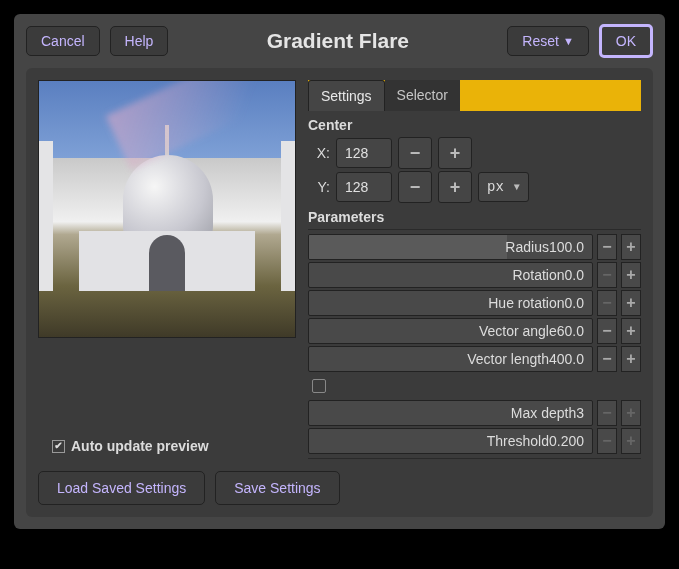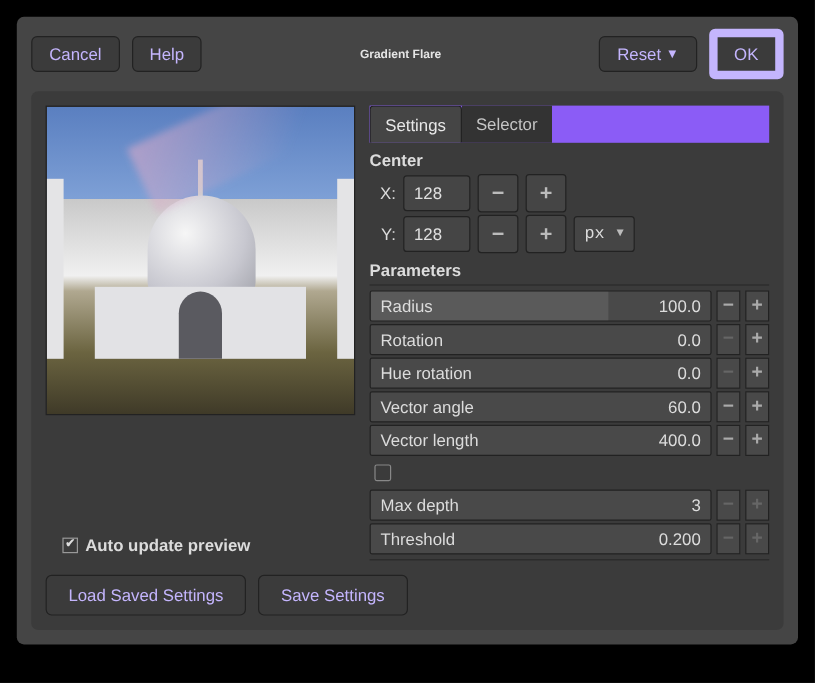--- a/index.html
+++ b/index.html
@@ -31,27 +31,27 @@
     color: #c4b5fd;
     border-radius: 5px;
     padding: 6px 14px;
     cursor: pointer;
     font-size: 14px;
     display: inline-flex;
     align-items: center;
     gap: 4px;
   }
   .btn.primary {
-    border: 7px solid #c4b5fd;
+    border: 3px solid #c4b5fd;
   }
   .title {
     flex: 1;
     text-align: center;
     font-weight: bold;
-    font-size: 10px;
+    font-size: 21px;
     color: #e5e5e5;
   }
   .reset-btn .chev { font-size: 11px; }
   .content {
     background: #3b3b3b;
     margin: 0 12px 12px 12px;
     border-radius: 6px;
     padding: 12px;
   }
   .row1 {
@@ -132,21 +132,21 @@
     justify-content: center;
     font-size: 10px;
     line-height: 1;
     color: #ddd;
   }
   .check.checked::after { content: "✔"; }
 
   .right-pane { flex: 1; }
   .tabs {
     display: flex;
-    background: #8b5cf6;
+    background: #eab308;
   }
   .tab {
     padding: 7px 12px;
     cursor: pointer;
     color: #c5c5c5;
     background: #333;
   }
   .tab.active {
     background: #454545;
     color: #e8e8e8;
@@ -214,20 +214,21 @@
   .param-bar {
     flex: 1;
     position: relative;
     background: #494949;
     border: 1px solid #222;
     height: 26px;
     border-radius: 2px;
     overflow: hidden;
     display: flex;
     align-items: center;
+    text-align: right;
   }
   .param-fill {
     position: absolute;
     left: 0; top: 0; bottom: 0;
     background: #5a5a5a;
   }
   .param-name {
     position: relative;
     z-index: 1;
     padding-left: 8px;

